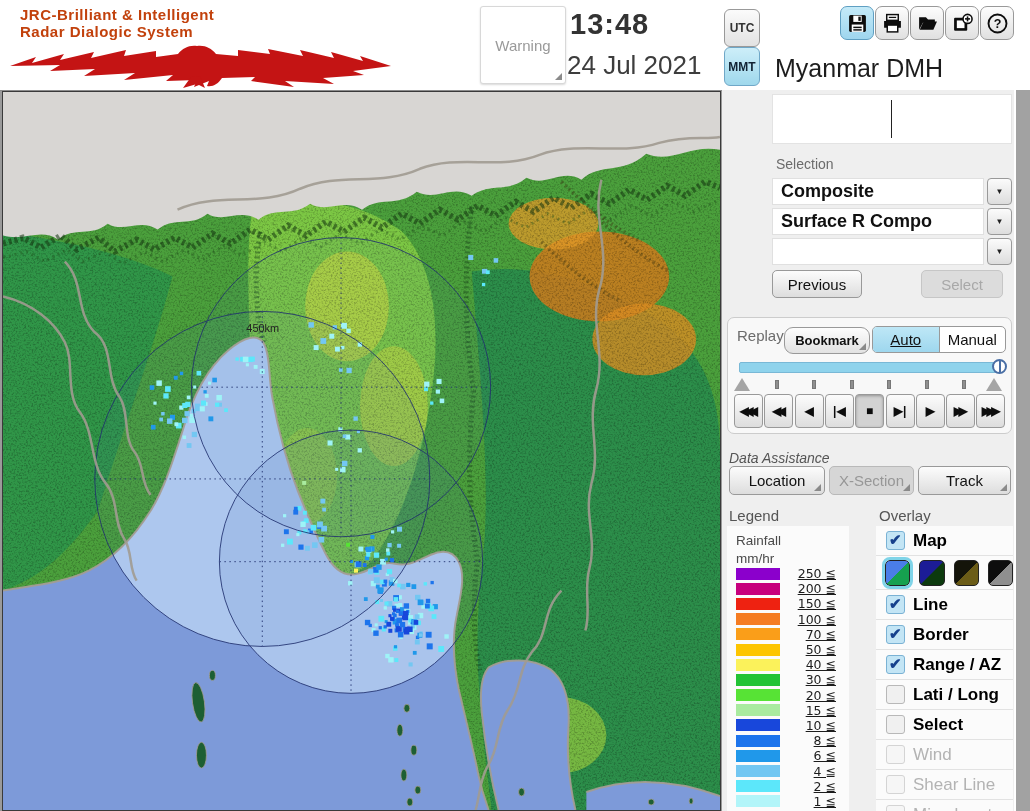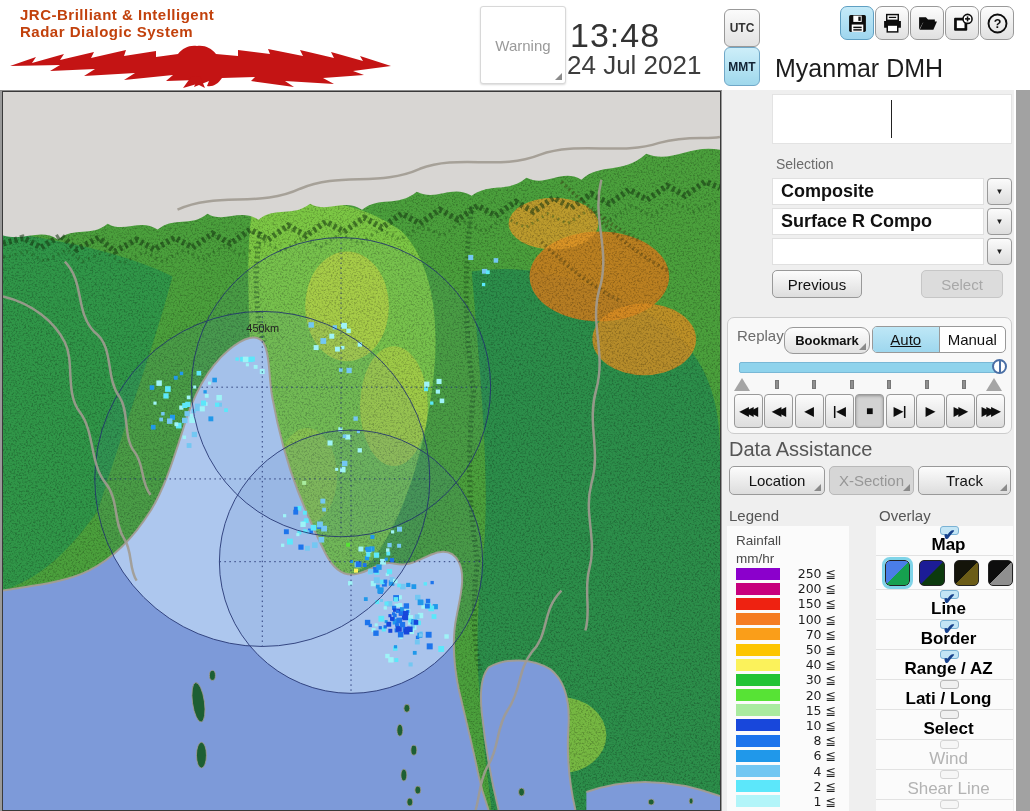--- a/index.html
+++ b/index.html
@@ -9,21 +9,21 @@
   
   #header{left:0;top:0;width:1030px;height:90px;background:#fff;border-bottom:1px solid #8c8c8c;}
   #brand{left:12px;top:0px;display:flex;align-items:flex-start;}
   #brand-word{font-family:"DejaVu Serif","Liberation Serif",serif;font-weight:bold;font-size:46px;line-height:48px;color:#111;letter-spacing:1px;}
   #brand-word .red{color:#c41414;}
   #tagline{margin-left:8px;margin-top:6px;color:#c2410c;font-weight:bold;font-size:15px;line-height:17px;letter-spacing:.5px;}
   #warning-box{left:480px;top:6px;width:84px;height:76px;background:#fff;border:1px solid #d8d8d8;border-radius:3px;
       box-shadow:0 1px 2px rgba(0,0,0,.15);display:flex;align-items:center;justify-content:center;color:#9a9a9a;font-size:15px;}
   .fold::after{content:"";position:absolute;right:3px;bottom:3px;width:0;height:0;
       border-left:7px solid transparent;border-bottom:7px solid #8a8a8a;}
-  #clock-time{left:570px;top:16px;font-size:34px;font-weight:400;color:#333;letter-spacing:1px;}
+  #clock-time{left:570px;top:8px;font-size:29px;font-weight:700;color:#333;letter-spacing:1px;}
   #clock-date{left:567px;top:50px;font-size:26px;color:#3d3d3d;}
   .tzbtn{left:724px;width:34px;height:36px;border:1px solid #999;border-radius:6px;
       display:flex;align-items:center;justify-content:center;font-size:12px;font-weight:bold;color:#333;
       background:linear-gradient(#fbfbfb,#e2e2e2);}
   #tz-utc{top:9px;}
   #tz-mmt{top:47px;height:37px;background:linear-gradient(#cdeef9,#9fd8ec);border-color:#6fa7c7;color:#123;}
   .toolbtn{top:6px;width:32px;height:32px;border:1px solid #999;border-radius:7px;
       background:linear-gradient(#fdfdfd,#e0e0e0);display:flex;align-items:center;justify-content:center;}
   .toolbtn.sel{background:linear-gradient(#c4eaf8,#9fd6ee);border-color:#5f9fc2;}
   #collapse-arrow{left:1015px;top:16px;width:0;height:0;border-top:6px solid transparent;
@@ -75,24 +75,24 @@
   
   .dabtn{top:376px;height:29px;border:1px solid #999;border-radius:5px;background:linear-gradient(#fcfcfc,#ddd);
       display:flex;align-items:center;justify-content:center;font-size:15px;color:#111;box-sizing:border-box;}
   .dabtn.disabled{background:#d6d6d6;border-color:#b9b9b9;color:#979797;}
   
   #legend-panel{left:5px;top:436px;width:122px;height:285px;background:#fbfbfb;}
   #legend-title{position:absolute;left:9px;top:6px;font-size:13.5px;color:#4a4a4a;line-height:18px;}
   #legend-rows{position:absolute;left:0;top:40px;width:122px;}
   .lrow{height:15.2px;display:flex;align-items:center;}
   .lswatch{margin-left:9px;width:44px;height:12px;}
-  .lval{width:56px;text-align:right;font-size:12.5px;color:#1c1c1c;font-family:"DejaVu Sans",sans-serif;}
+  .lval{width:56px;text-align:right;font-size:12.5px;color:#1c1c1c;font-family:"DejaVu Sans",sans-serif;text-decoration:underline;}
   
   #overlay-panel{left:154px;top:436px;width:137px;height:285px;background:#fbfbfb;overflow:hidden;}
-  .orow{height:29px;display:flex;align-items:center;border-bottom:1px solid #e2e2e2;flex-direction:column;}
+  .orow{height:29px;display:flex;align-items:center;border-bottom:1px solid #e2e2e2;}
   .cb{margin-left:10px;width:19px;height:19px;border-radius:3px;box-sizing:border-box;position:relative;}
   .cb-on{background:#c3e5f5;border:1px solid #7ab2d4;}
   .cb-on::after{content:"✔";position:absolute;left:2px;top:-1px;font-size:15px;font-weight:bold;color:#17418c;}
   .cb-off{background:#f0f0f0;border:1px solid #b8b8b8;}
   .cb-dis{background:#f6f6f6;border:1px solid #d4d4d4;}
   .olabel{margin-left:8px;font-size:17px;font-weight:600;color:#000;white-space:nowrap;}
   .olabel.dis{color:#b3b3b3;font-weight:500;}
   #style-row{height:33px;display:flex;align-items:center;border-bottom:1px solid #e2e2e2;}
   .mstyle{width:26px;height:26px;border-radius:5px;border:1px solid #222;box-sizing:border-box;margin-left:9px;}
   .mstyle.sel{outline:3px solid #7fd4e8;outline-offset:0px;}
@@ -588,21 +588,21 @@
         <div class="abs pc-btn" style="left: 66.6px;">◀</div>
         <div class="abs pc-btn" style="left: 96.9px;">|◀</div>
         <div class="abs pc-btn active" style="left: 127.2px;">■</div>
         <div class="abs pc-btn" style="left: 157.5px;">▶|</div>
         <div class="abs pc-btn" style="left: 187.8px;">▶</div>
         <div class="abs pc-btn multi" style="left: 218.1px;">▶▶</div>
         <div class="abs pc-btn multi" style="left: 248.4px;">▶▶▶</div>
       </div>
   </div>
 
-  <div class="abs seclabel" style="left:7px;top:348px;font-size:20px;color:#555;">Data Assistance</div>
+  <div class="abs seclabel" style="left:7px;top:360px;font-size:14px;color:#555;font-style:italic;">Data Assistance</div>
   <div class="abs dabtn fold" style="left:7px;width:96px;">Location</div>
   <div class="abs dabtn disabled fold" style="left:107px;width:85px;">X-Section</div>
   <div class="abs dabtn fold" style="left:196px;width:93px;">Track</div>
 
   <div class="abs seclabel" style="left:7px;top:417px;font-size:15px;color:#555;">Legend</div>
   <div class="abs seclabel" style="left:157px;top:417px;font-size:15px;color:#555;">Overlay</div>
 
   <div id="legend-panel" class="abs">
     <div id="legend-title">
       <div>Rainfall</div>

